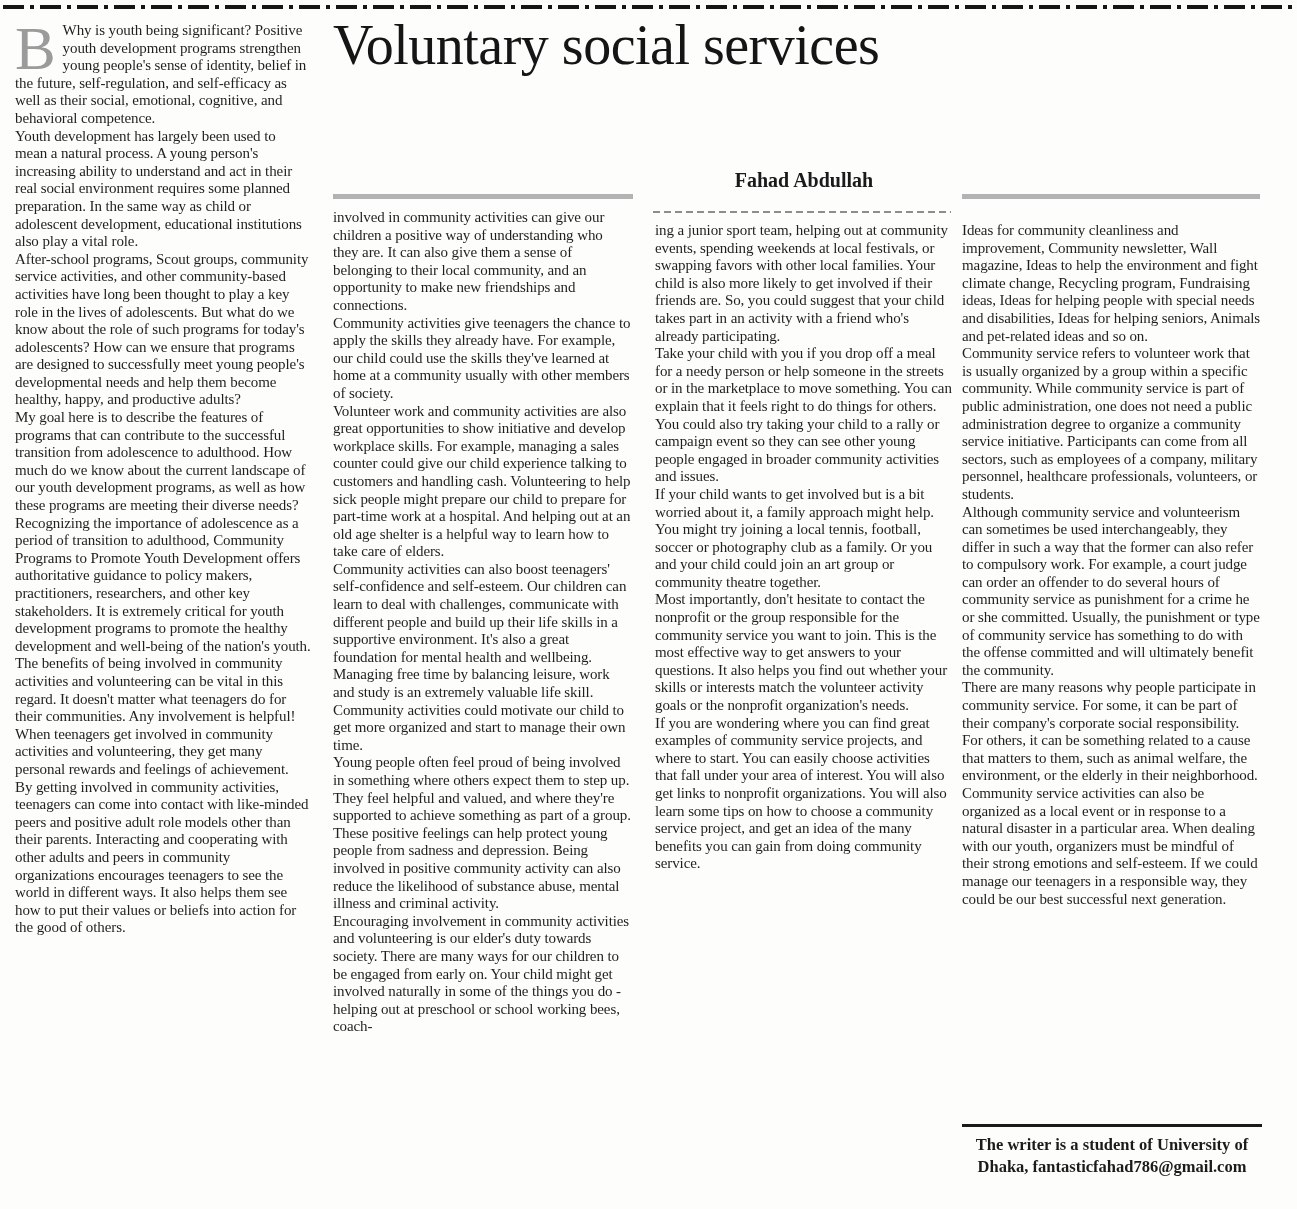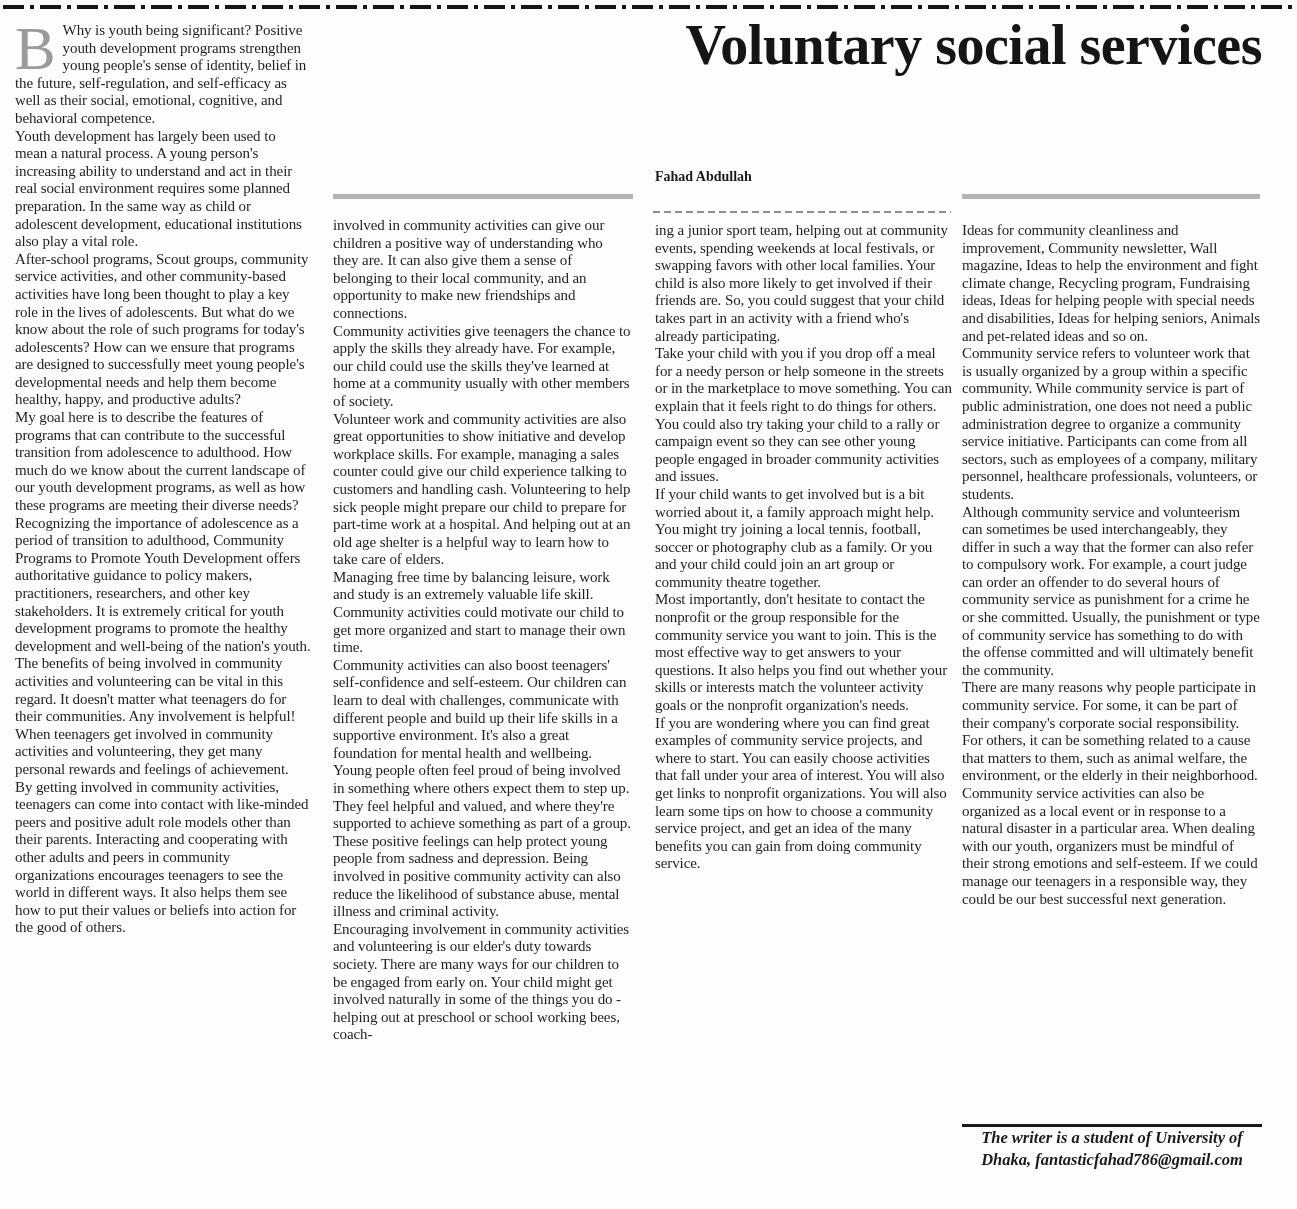--- a/index.html
+++ b/index.html
@@ -13,58 +13,59 @@
     overflow:hidden;
   }
   .top-border {
     position:absolute; left:3px; right:3px; top:5px; height:4px;
     background:repeating-linear-gradient(90deg,
       #161616 0 21px, transparent 21px 27px,
       #161616 27px 31px, transparent 31px 37px);
   }
   .headline {
     position:absolute; left:333px; top:12px; width:929px;
-    text-align:right;
-    font-size:56px; line-height:67px; font-weight:bold;
+    text-align:left;
+    font-size:56px; line-height:67px; font-weight:normal;
     color:#151515;
     letter-spacing:-0.5px;
   }
   .byline {
     position:absolute; left:655px; top:169px; width:298px;
-    text-align:left; font-weight:bold; font-size:14px; color:#1a1a1a;
+    text-align:center; font-weight:bold; font-size:20px; color:#1a1a1a;
   }
   .rule { position:absolute; height:5px; background:#b3b3b3; top:194px; }
   .rule-left  { left:333px; width:300px; }
   .rule-right { left:962px; width:298px; }
   .dash-sep {
     position:absolute; left:653px; top:211px; width:298px; height:2px;
     background:repeating-linear-gradient(90deg,#8d8d8d 0 7px, transparent 7px 11px);
   }
   .col {
     position:absolute;
     font-size:15px; line-height:17.6px;
     letter-spacing:-0.1px;
     text-align:left;
   }
   .col p { margin:0; }
   .col-1 { left:15px;  top:22px;  width:296px; }
-  .col-2 { left:333px; top:217px; width:298px; }
+  .col-2 { left:333px; top:209px; width:298px; }
   .col-3 { left:655px; top:222px; width:297px; }
   .col-4 { left:962px; top:222px; width:299px;font-family:Liberation Serif, serif; }
   .dropcap {
     float:left;
     font-size:61px; line-height:47px;
     padding:3px 7px 0 0;
     color:#9b9b9b;
     font-weight:normal;
   }
   .writer-credit {
     position:absolute; left:962px; top:1124px; width:300px;
     border-top:3px solid #1a1a1a;
-    font-style:italic; font-weight:bold;
+    padding-top:7px;
+    font-weight:bold;
     font-size:16.5px; line-height:22px;
     text-align:center; color:#1b1b1b;
   }
 </style>
 </head>
 <body>
 
 <div class="page">
 
   <div class="top-border"></div>
@@ -86,22 +87,22 @@
     <p>My goal here is to describe the features of programs that can contribute to the successful transition from adolescence to adulthood. How much do we know about the current landscape of our youth development programs, as well as how these programs are meeting their diverse needs?</p>
     <p>Recognizing the importance of adolescence as a period of transition to adulthood, Community Programs to Promote Youth Development offers authoritative guidance to policy makers, practitioners, researchers, and other key stakeholders. It is extremely critical for youth development programs to promote the healthy development and well-being of the nation's youth.</p>
     <p>The benefits of being involved in community activities and volunteering can be vital in this regard. It doesn't matter what teenagers do for their communities. Any involvement is helpful! When teenagers get involved in community activities and volunteering, they get many personal rewards and feelings of achievement.</p>
     <p>By getting involved in community activities, teenagers can come into contact with like-minded peers and positive adult role models other than their parents. Interacting and cooperating with other adults and peers in community organizations encourages teenagers to see the world in different ways. It also helps them see how to put their values or beliefs into action for the good of others.</p>
   </div>
 
   <div class="col col-2">
     <p>involved in community activities can give our children a positive way of understanding who they are. It can also give them a sense of belonging to their local community, and an opportunity to make new friendships and connections.</p>
     <p>Community activities give teenagers the chance to apply the skills they already have. For example, our child could use the skills they've learned at home at a community usually with other members of society.</p>
     <p>Volunteer work and community activities are also great opportunities to show initiative and develop workplace skills. For example, managing a sales counter could give our child experience talking to customers and handling cash. Volunteering to help sick people might prepare our child to prepare for part-time work at a hospital. And helping out at an old age shelter is a helpful way to learn how to take care of elders.</p>
+    <p>Community activities can also boost teenagers' self-confidence and self-esteem. Our children can learn to deal with challenges, communicate with different people and build up their life skills in a supportive environment. It's also a great foundation for mental health and wellbeing.</p>
     <p>Managing free time by balancing leisure, work and study is an extremely valuable life skill. Community activities could motivate our child to get more organized and start to manage their own time.</p>
-    <p>Community activities can also boost teenagers' self-confidence and self-esteem. Our children can learn to deal with challenges, communicate with different people and build up their life skills in a supportive environment. It's also a great foundation for mental health and wellbeing.</p>
     <p>Young people often feel proud of being involved in something where others expect them to step up. They feel helpful and valued, and where they're supported to achieve something as part of a group. These positive feelings can help protect young people from sadness and depression. Being involved in positive community activity can also reduce the likelihood of substance abuse, mental illness and criminal activity.</p>
     <p>Encouraging involvement in community activities and volunteering is our elder's duty towards society. There are many ways for our children to be engaged from early on. Your child might get involved naturally in some of the things you do - helping out at preschool or school working bees, coach-</p>
   </div>
 
   <div class="col col-3">
     <p>ing a junior sport team, helping out at community events, spending weekends at local festivals, or swapping favors with other local families. Your child is also more likely to get involved if their friends are. So, you could suggest that your child takes part in an activity with a friend who's already participating.</p>
     <p>Take your child with you if you drop off a meal for a needy person or help someone in the streets or in the marketplace to move something. You can explain that it feels right to do things for others. You could also try taking your child to a rally or campaign event so they can see other young people engaged in broader community activities and issues.</p>
     <p>If your child wants to get involved but is a bit worried about it, a family approach might help. You might try joining a local tennis, football, soccer or photography club as a family. Or you and your child could join an art group or community theatre together.</p>
     <p>Most importantly, don't hesitate to contact the nonprofit or the group responsible for the community service you want to join. This is the most effective way to get answers to your questions. It also helps you find out whether your skills or interests match the volunteer activity goals or the nonprofit organization's needs.</p>
     <p>If you are wondering where you can find great examples of community service projects, and where to start. You can easily choose activities that fall under your area of interest. You will also get links to nonprofit organizations. You will also learn some tips on how to choose a community service project, and get an idea of the many benefits you can gain from doing community service.</p>

